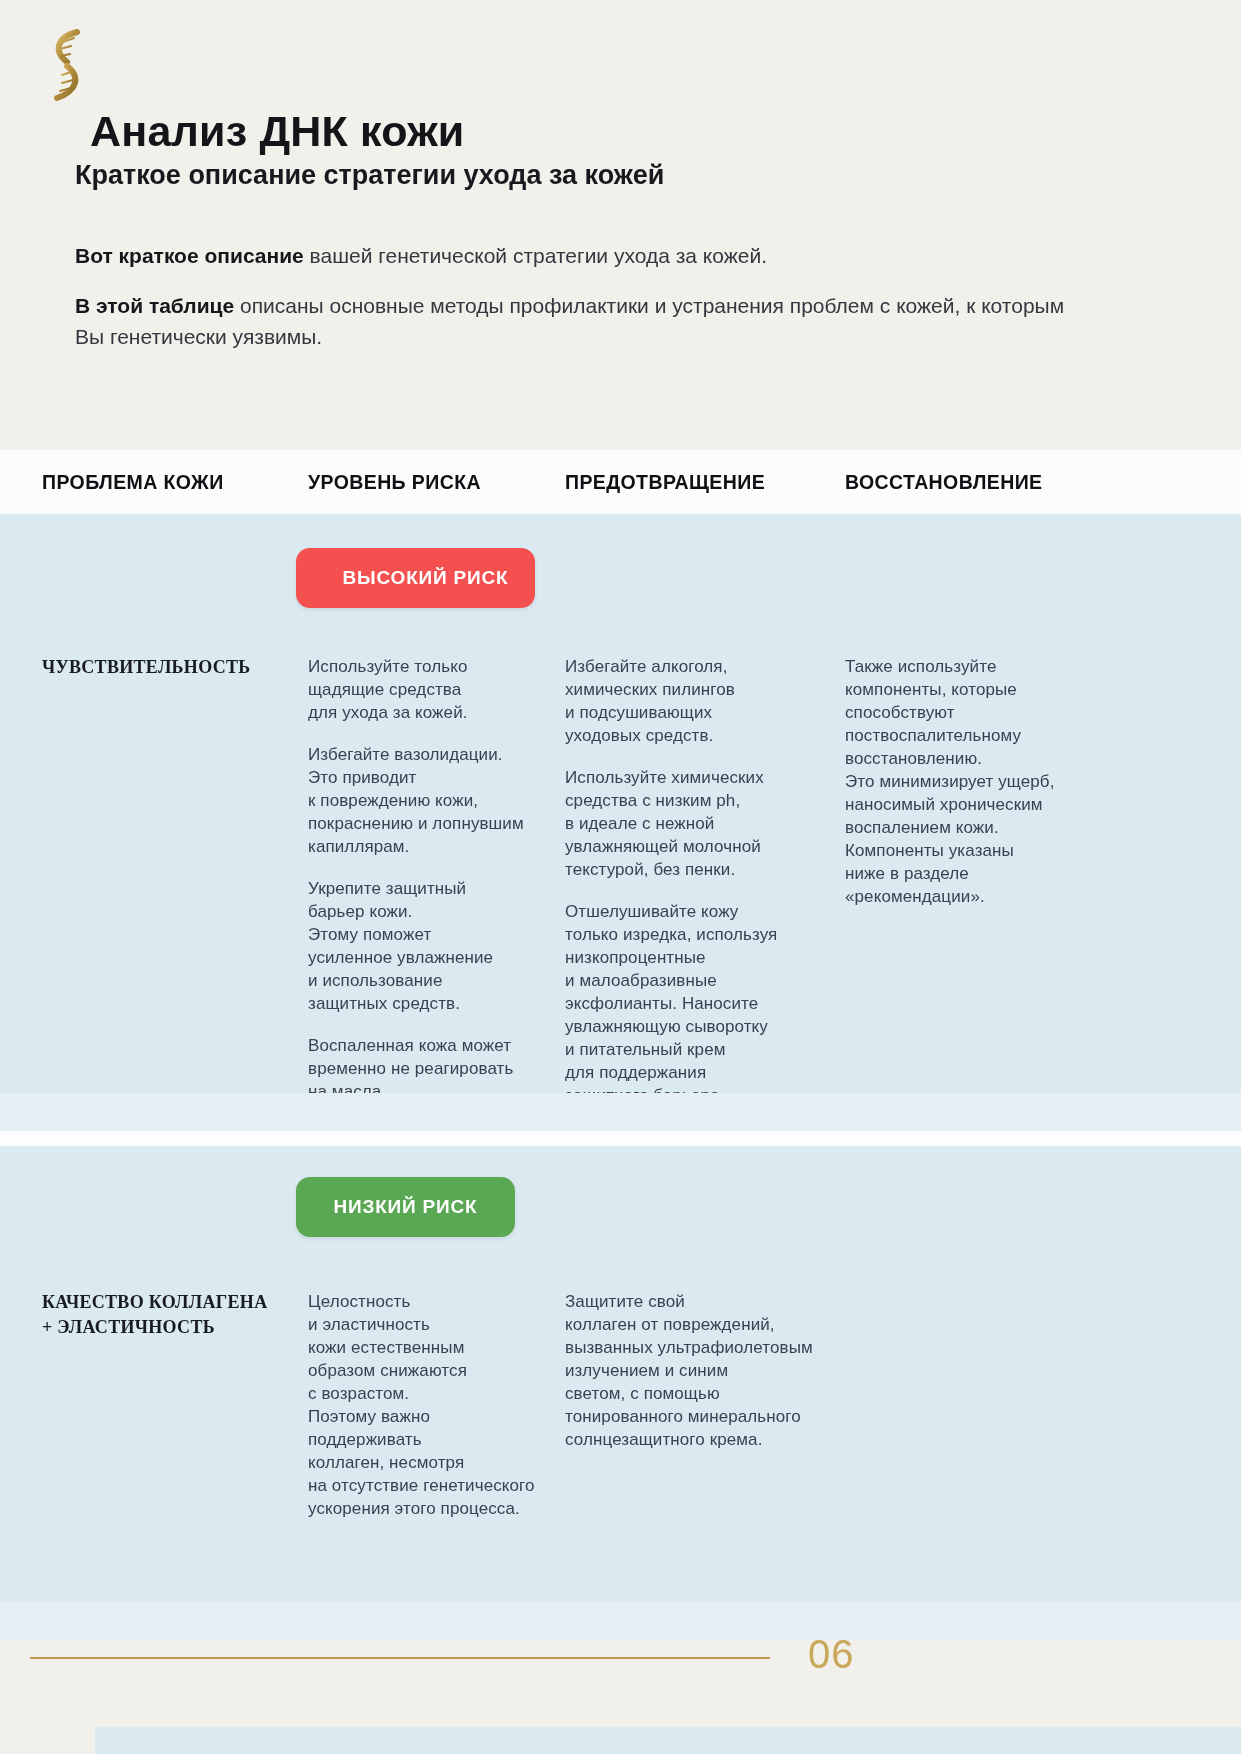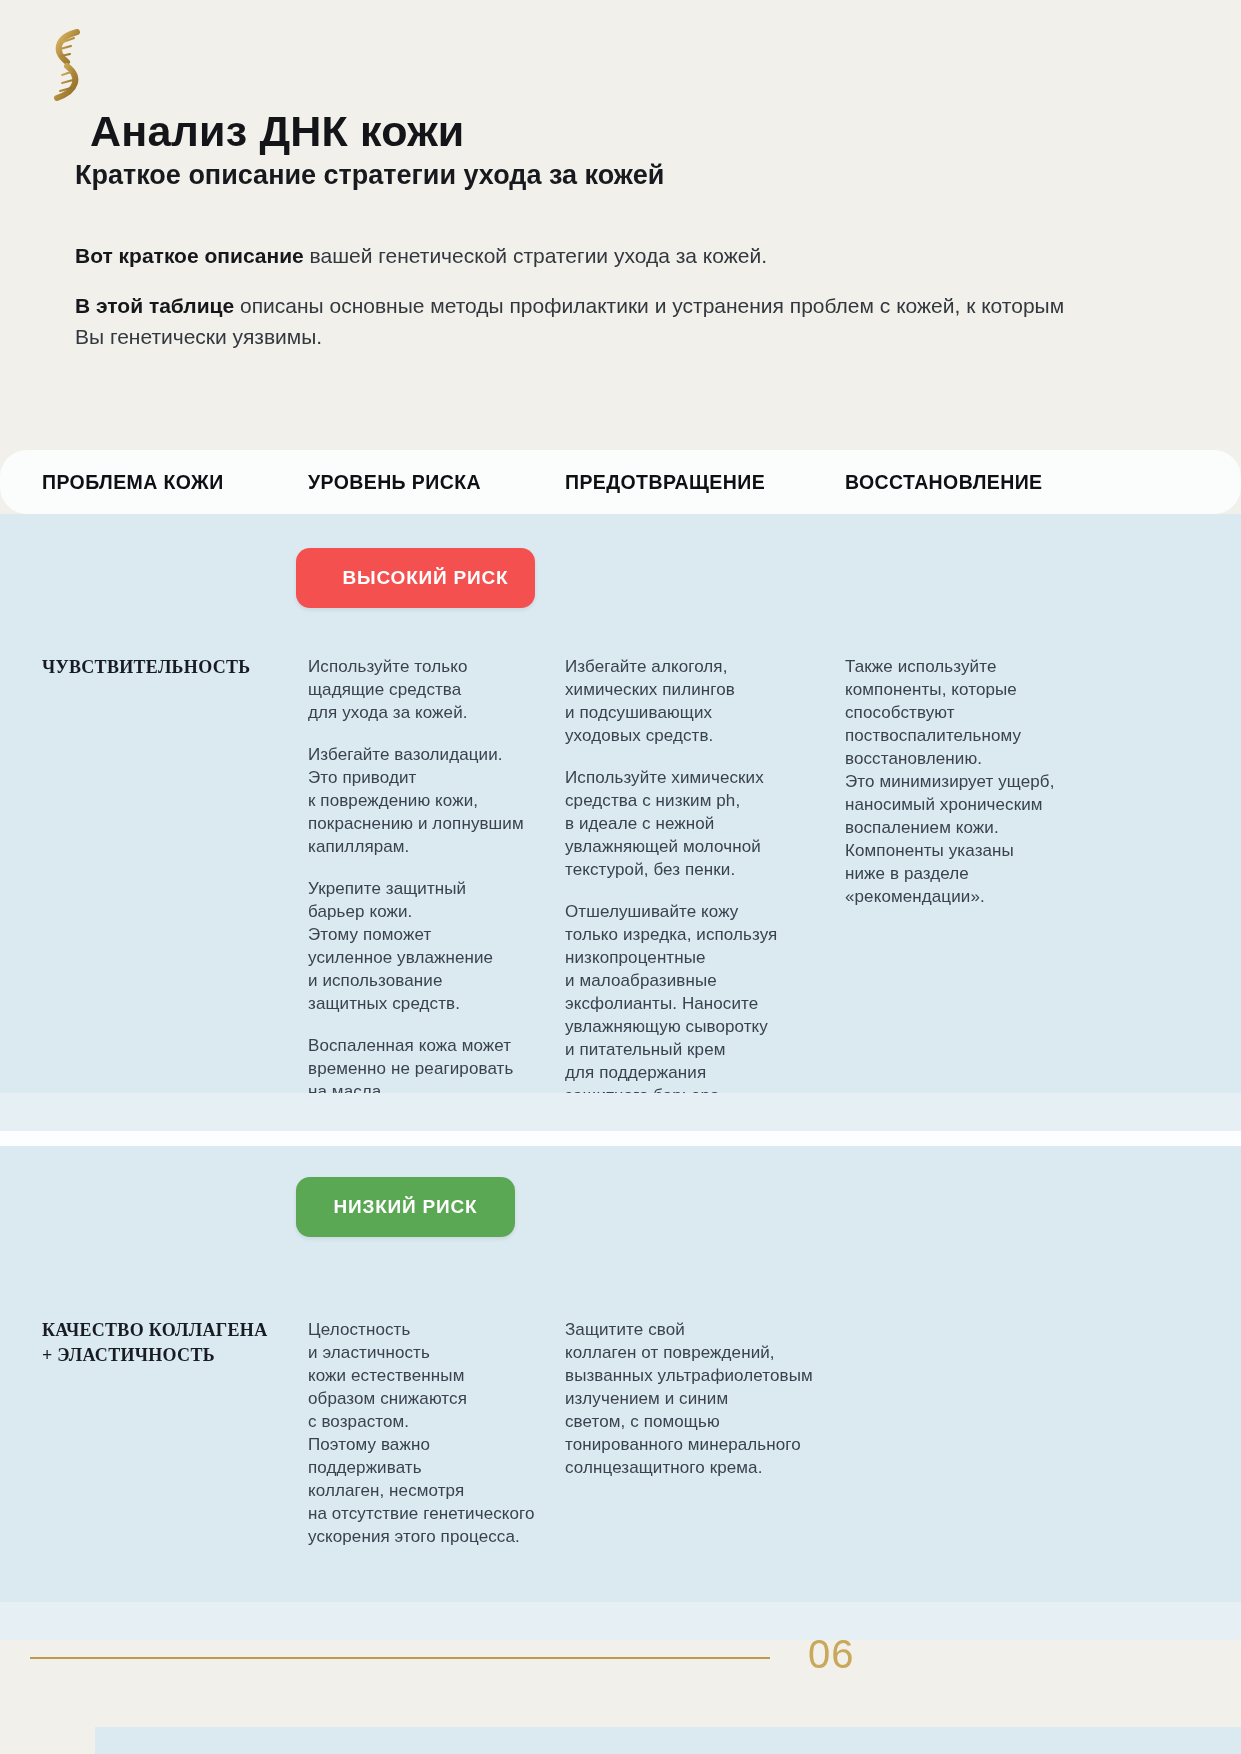--- a/index.html
+++ b/index.html
@@ -14,21 +14,21 @@
   }
   .subtitle{
     position:absolute;left:75px;top:160px;margin:0;
     font-size:27px;font-weight:700;color:#17191e;
   }
   .intro{position:absolute;left:75px;width:1010px;margin:0;font-size:21px;line-height:31px;color:#33383f;}
   .intro b{color:#15171b;}
   .intro-1{top:240px;}
   .intro-2{top:290px;}
 
-  .thead{position:absolute;left:0;top:450px;width:1241px;height:64px;background:#fbfdfd;border-radius:27px;}
+  .thead{position:absolute;left:0;top:450px;width:1241px;height:64px;background:#fbfdfd;}
   .th{
     position:absolute;top:0;height:64px;line-height:64px;
     font-size:19.5px;font-weight:700;letter-spacing:0.4px;color:#0e1014;white-space:nowrap;
   }
   .th-1{left:42px;} .th-2{left:308px;} .th-3{left:565px;} .th-4{left:845px;}
 
   .risk-section{position:absolute;left:0;width:1241px;background:#dbe9f0;}
   .risk-section::after{
     content:"";position:absolute;left:0;bottom:0;width:100%;height:38px;
     background:#e5eff4;pointer-events:none;
@@ -41,21 +41,21 @@
     position:absolute;left:296px;width:219px;height:60px;border-radius:14px;
     display:flex;align-items:center;justify-content:center;
     font-size:19px;font-weight:700;letter-spacing:0.8px;color:#ffffff;
     box-shadow:0 2px 4px rgba(0,0,0,0.08);
   }
   .section-1 .badge{top:34px;background:#f4504f;}
   .section-2 .badge{top:31px;background:#5ba854;}
 
   .cell{position:absolute;}
   .section-1 .cell{top:141px;}
-  .section-2 .cell{top:144px;margin-top:28px;}
+  .section-2 .cell{top:144px;}
   .col-1{left:42px;width:252px;}
   .col-2{left:308px;width:250px;}
   .col-3{left:565px;width:272px;}
   .col-4{left:845px;width:268px;}
   .problem-label{
     font-size:18px;font-weight:700;letter-spacing:0.3px;color:#181c22;
     white-space:pre-line;line-height:25px;font-family:Liberation Serif, serif;
   }
   .cell p{
     margin:0 0 19px 0;white-space:pre-line;

